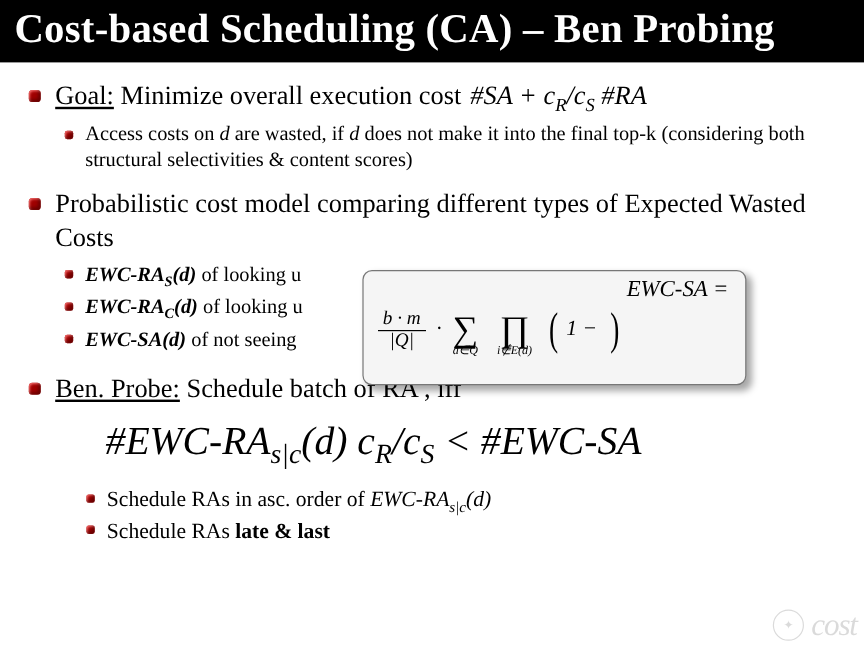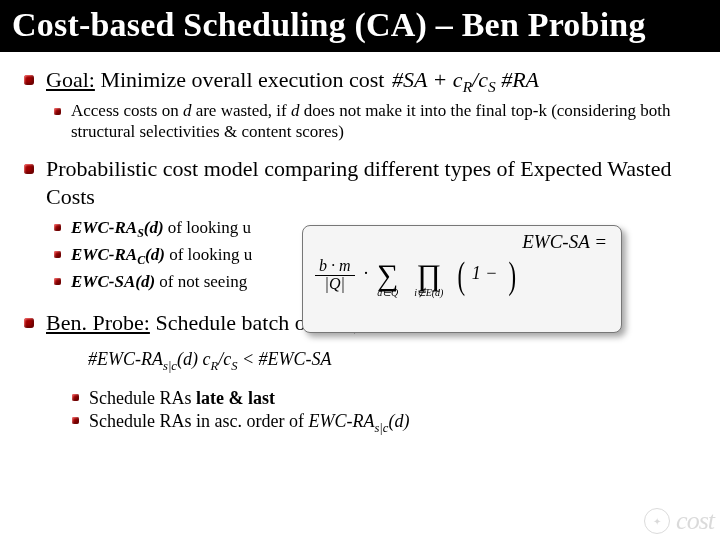--- a/index.html
+++ b/index.html
@@ -74,21 +74,21 @@
   .bold { font-weight: bold; }
   .und { text-decoration: underline; }
   .block-spacer { height: 14px; }
   .ewc-list { padding-left: 30px; margin-top: 6px; }
   .ewc-list .bullet-row { margin-bottom: 2px; }
   .floating-formula {
     position: absolute;
     left: 302px;
     top: 225px;
     width: 320px;
-    height: 108px;
+    height: 96px;
     background: #f5f5f5;
     border: 1px solid #777;
     border-radius: 8px;
     box-shadow: 4px 4px 6px rgba(0,0,0,0.35);
     font-family: "Times New Roman", serif;
     font-style: italic;
     font-size: 18px;
     padding: 6px 10px 6px 12px;
     line-height: 1.05;
   }
@@ -116,21 +116,21 @@
     vertical-align: middle;
     font-style: normal;
     line-height: 0.7;
     transform: scaleX(0.6);
   }
   .ineq-box {
     margin: 6px 0 4px 58px;
     background: #fff;
     display: inline-block;
     font-style: italic;
-    font-size: 18px;
+    font-size: 33px;
     padding: 2px 6px;
   }
   .bottom-list {
     padding-left: 48px;
     margin-top: 8px;
   }
   .bottom-list .bullet-row { margin-bottom: 0; }
   .bottom-list .level2-text { font-size: 18px; line-height: 1.28; }
   .logo-area {
     position: absolute;
@@ -209,25 +209,25 @@
       </div>
     </div>
 
     <div class="ineq-box">
       <span>#EWC-RA</span><span class="sub">s|c</span><span>(d)  c</span><span class="sub">R</span><span>/c</span><span class="sub">S</span><span> &lt;  #EWC-SA</span>
     </div>
 
     <div class="bottom-list">
       <div class="bullet-row">
         <div class="red-bullet small"></div>
+        <div class="level2-text"><span>Schedule RAs in asc. order of </span><span class="it"><span>EWC-RA</span><span class="sub">s|c</span><span>(d)</span></span></div>
+      </div>
+      <div class="bullet-row">
+        <div class="red-bullet small"></div>
         <div class="level2-text"><span>Schedule RAs </span><span class="bold">late &amp; last</span></div>
-      </div>
-      <div class="bullet-row">
-        <div class="red-bullet small"></div>
-        <div class="level2-text"><span>Schedule RAs in asc. order of </span><span class="it"><span>EWC-RA</span><span class="sub">s|c</span><span>(d)</span></span></div>
       </div>
     </div>
 
   </div>
 </div>
 
 <div class="floating-formula">
   <div class="line1">EWC-SA =</div>
   <div style="margin-top:6px; white-space:nowrap;">
     <span class="frac">

